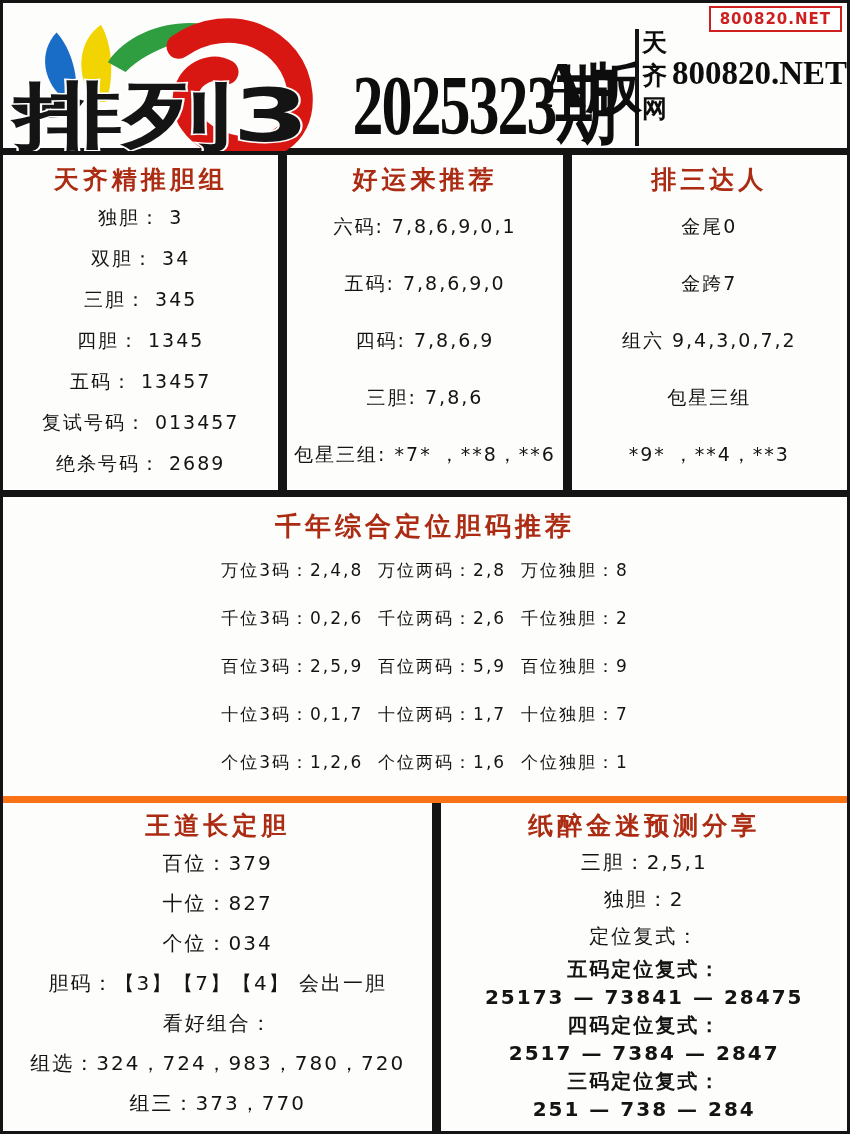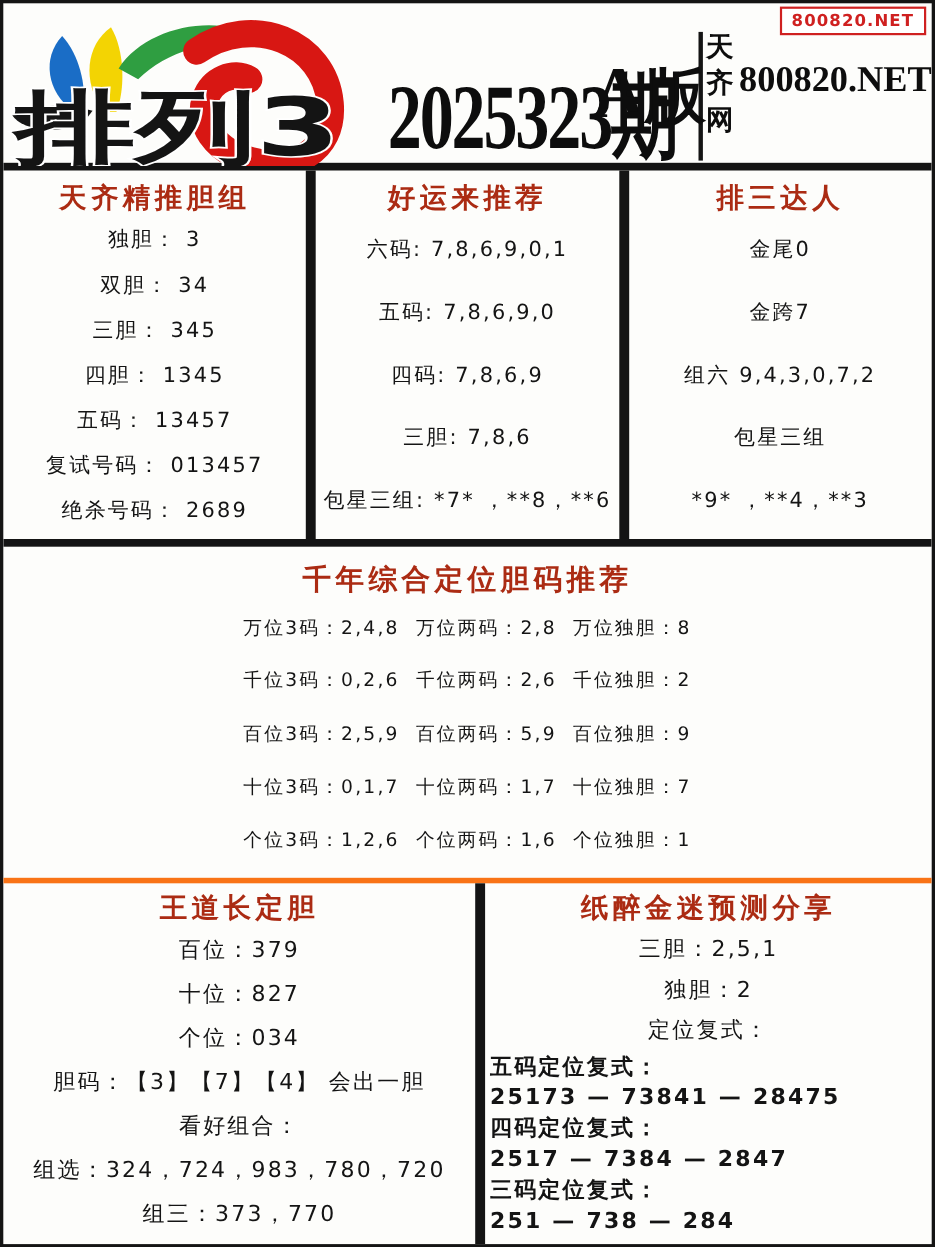--- a/index.html
+++ b/index.html
@@ -35,31 +35,31 @@
         font-weight:normal;font-size:19px;letter-spacing:2px;color:#141414;white-space:pre;text-align:center}
   .vdiv{width:9px;background:#141414;flex:none}
 
   
   .row-top{height:342px;display:flex;border-bottom:7px solid #141414}
   .row-top .panel{flex:1;display:flex;flex-direction:column;padding:2px 2px 6px}
   .row-top .panel .prow{font-size:19px}
   .p3 .prow{font-size:20px}
 
   
-  .mid{height:306px;display:flex;flex-direction:column;border-bottom:5px solid #f97316;padding:6px 0 10px}
+  .mid{height:306px;display:flex;flex-direction:column;border-bottom:7px solid #f97316;padding:6px 0 10px}
   .mid .prow{font-size:17px;letter-spacing:2px}
   .mid .title{font-size:26px}
 
   
   .row-bottom{flex:1;display:flex}
   .row-bottom .panel{display:flex;flex-direction:column;padding:0 4px 8px}
   .wleft{flex:1.06}
   .wright{flex:1}
   .row-bottom .prow{font-size:20px}
-  .pair{flex:1.5;display:flex;flex-direction:column;align-items:flex-start;justify-content:center;
+  .pair{flex:1.5;display:flex;flex-direction:column;align-items:center;justify-content:center;
         font-weight:bold;font-size:20px;letter-spacing:2px;color:#141414;white-space:pre;text-align:center}
   .pair .pline{line-height:1.4}
 </style>
 </head>
 <body>
 
 <div class="page">
 
   <div class="badge">800820.NET</div>
 

